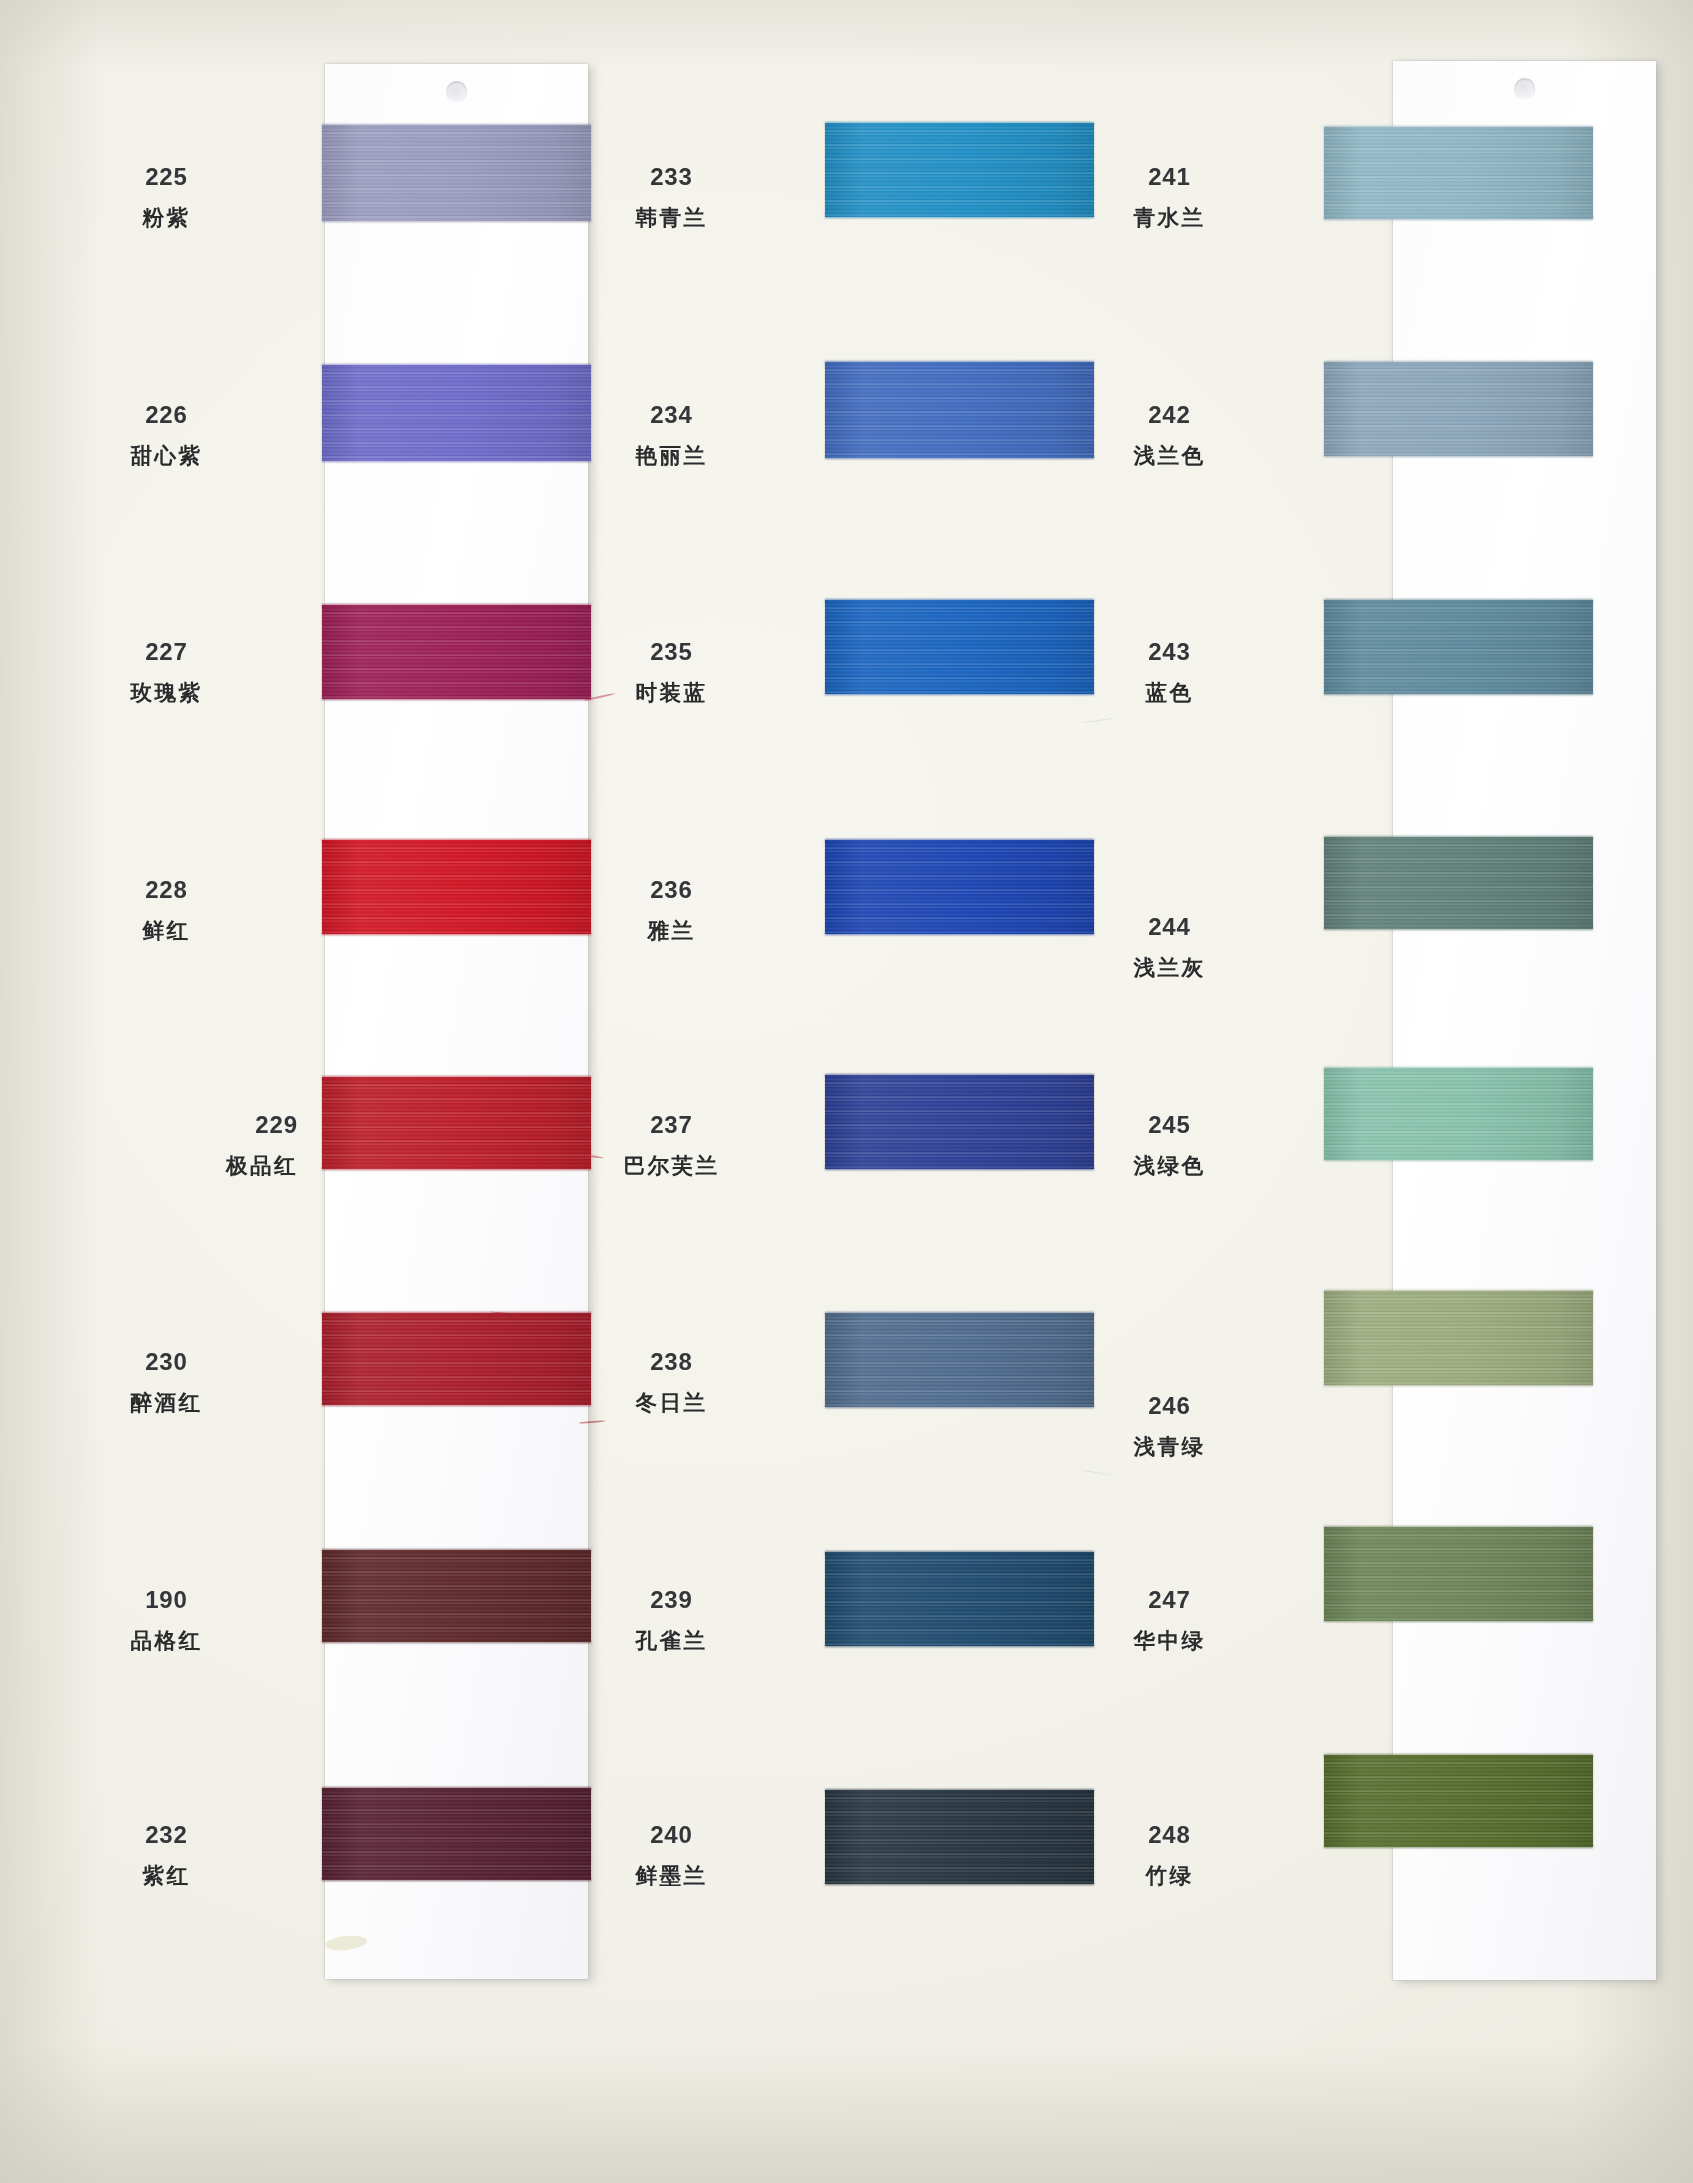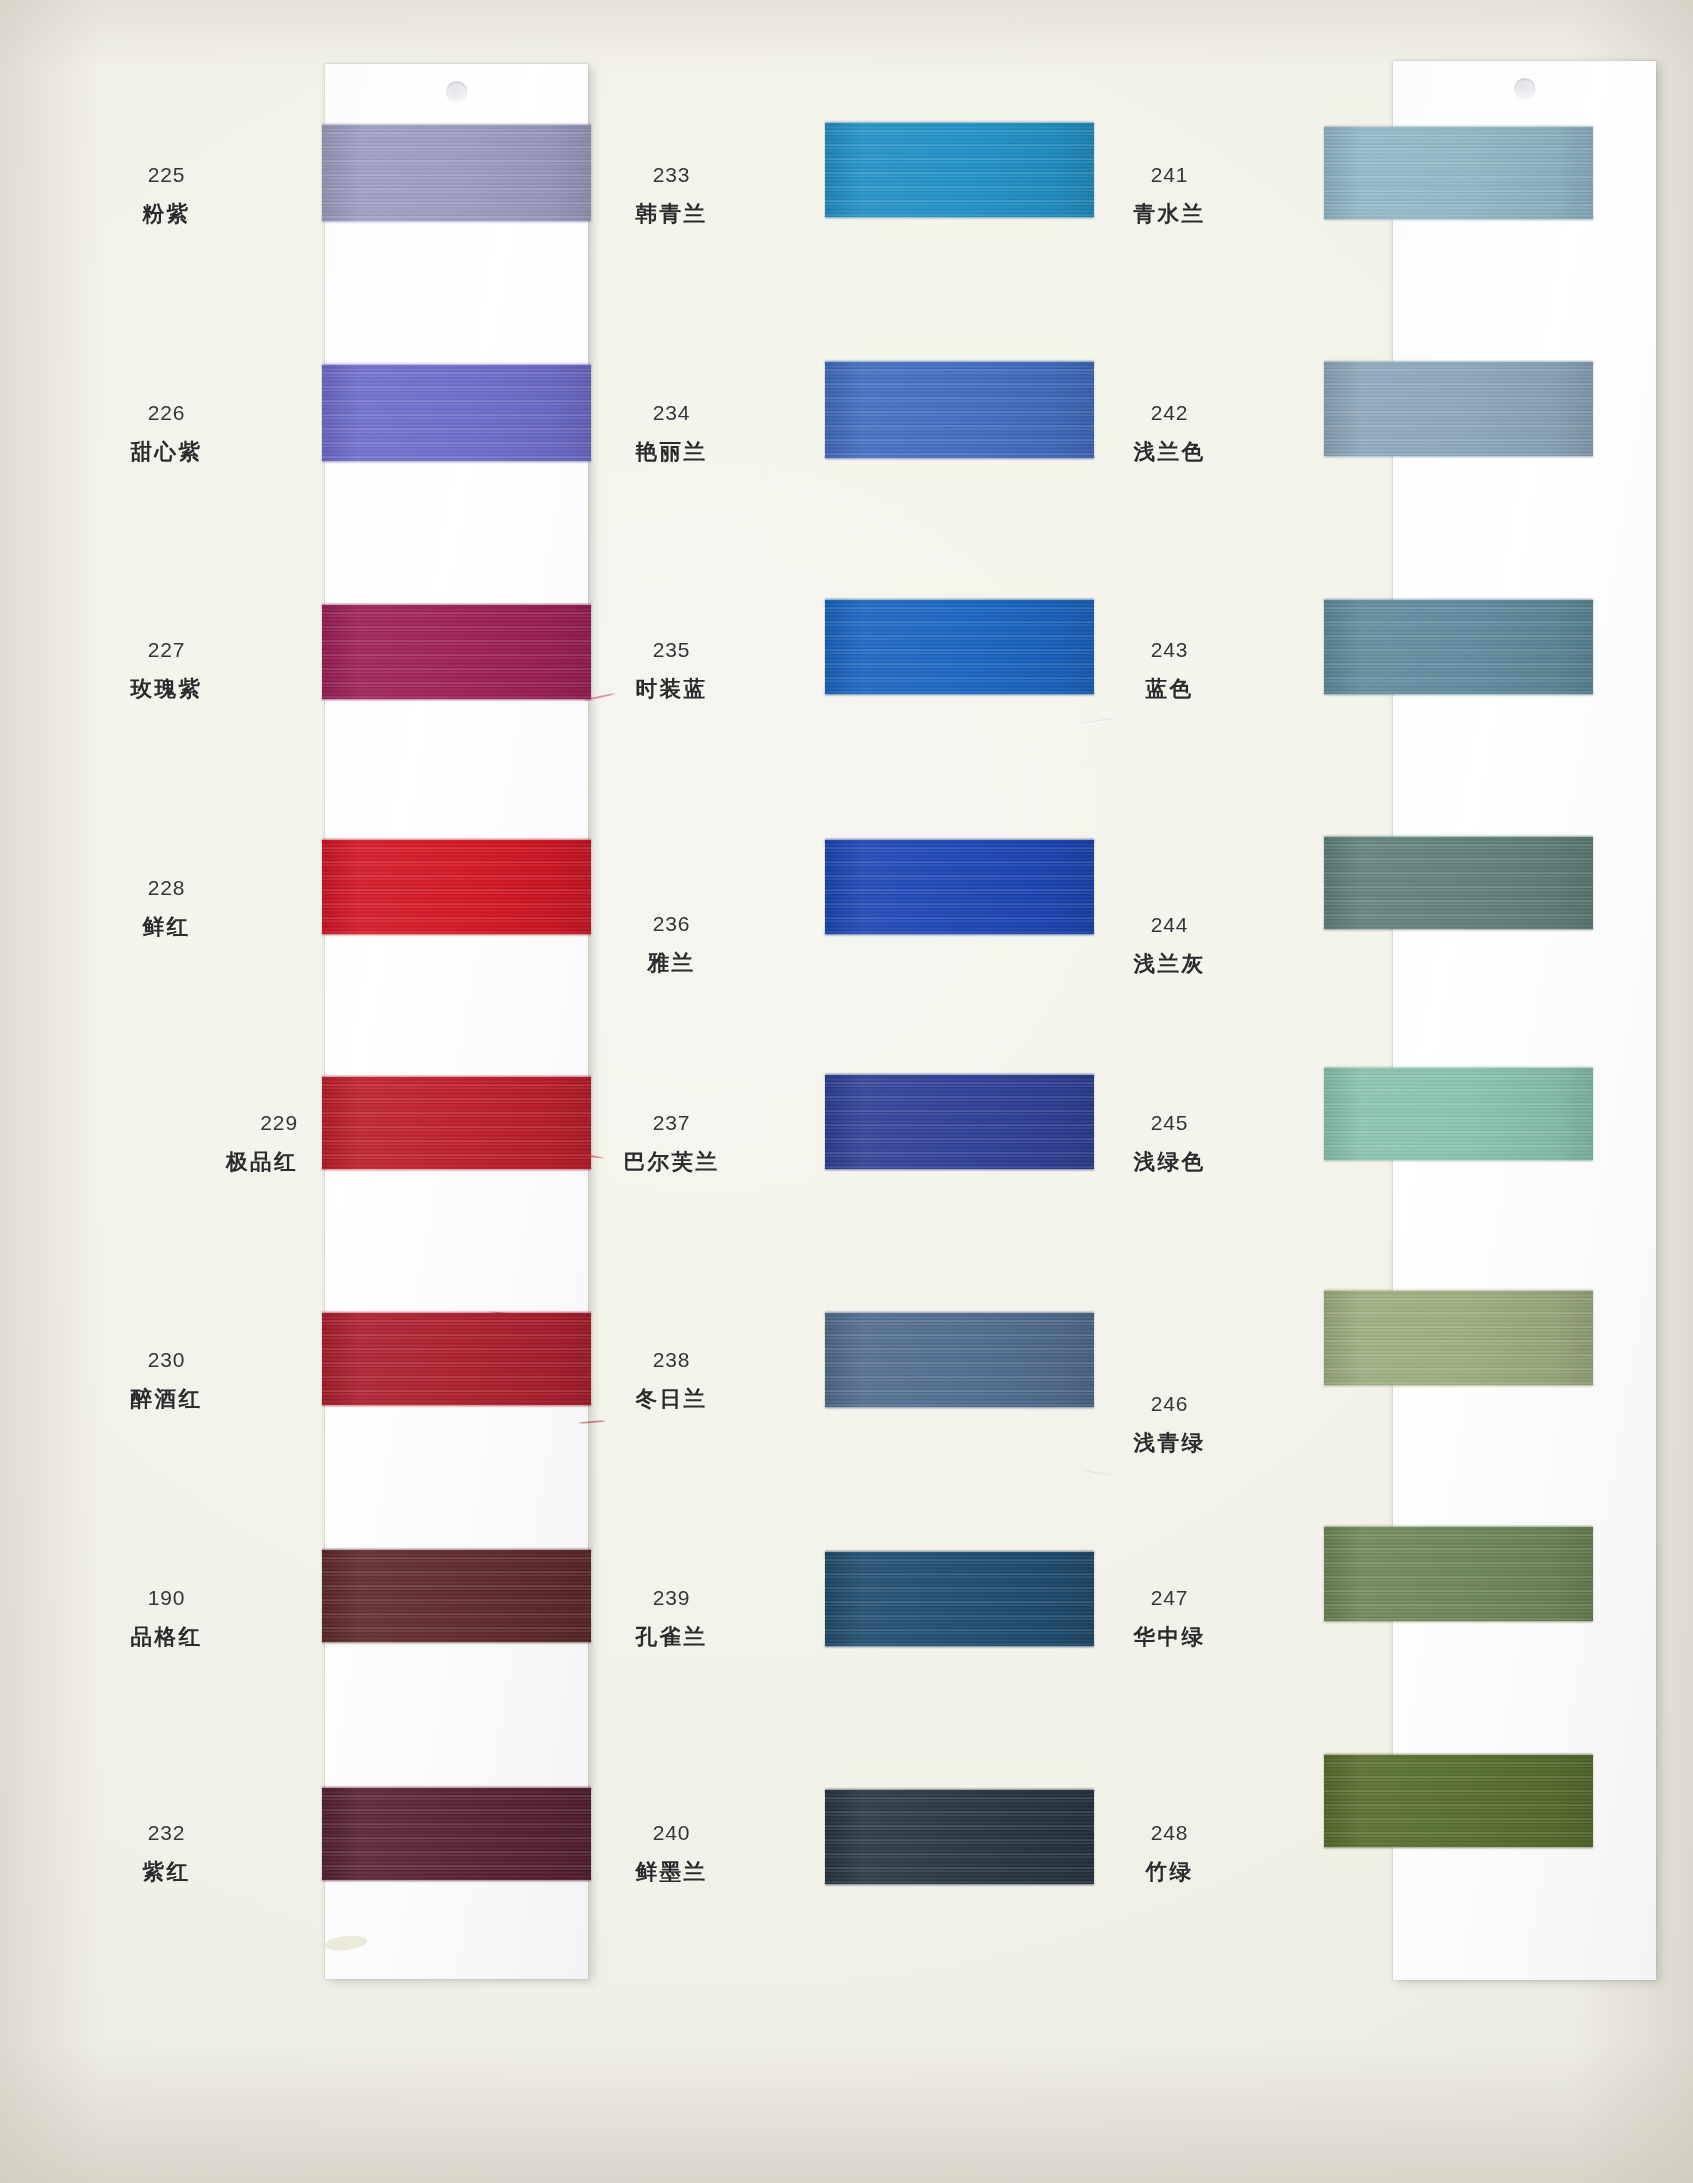--- a/index.html
+++ b/index.html
@@ -111,22 +111,22 @@
   .label {
     position: absolute;
     width: 263px;
     text-align: center;
     color: #2f2f31;
     line-height: 1.45;
   }
 
   .label .code {
     display: block;
-    font-size: 21px;
-    font-weight: normal;
+    font-size: 24px;
+    font-weight: bold;
     letter-spacing: 0.9px;
     color: #35353a;
   }
   .label .name {
     display: block;
     font-size: 21.6px;
     font-weight: bold;
     letter-spacing: 2.4px;
     margin-top: 7.5px;
     color: #2b2b2e;
@@ -247,21 +247,21 @@
         <div class="fuzz-bot"></div>
       </div>
       <div class="label" style="left: 540px; top: 635px;">
         <span class="code">235</span>
         <span class="name">时装蓝</span>
       </div>
       <div class="skein" style="left: 825px; width: 269px; top: 840px; height: 94px; background-color: rgb(26, 68, 180);">
         <div class="fuzz-top"></div>
         <div class="fuzz-bot"></div>
       </div>
-      <div class="label" style="left: 540px; top: 873px; margin-top: 36px;">
+      <div class="label" style="left: 540px; top: 873px;">
         <span class="code">236</span>
         <span class="name">雅兰</span>
       </div>
       <div class="skein" style="left: 825px; width: 269px; top: 1075px; height: 94px; background-color: rgb(43, 62, 150);">
         <div class="fuzz-top"></div>
         <div class="fuzz-bot"></div>
       </div>
       <div class="label" style="left: 540px; top: 1108px;">
         <span class="code">237</span>
         <span class="name">巴尔芙兰</span>

